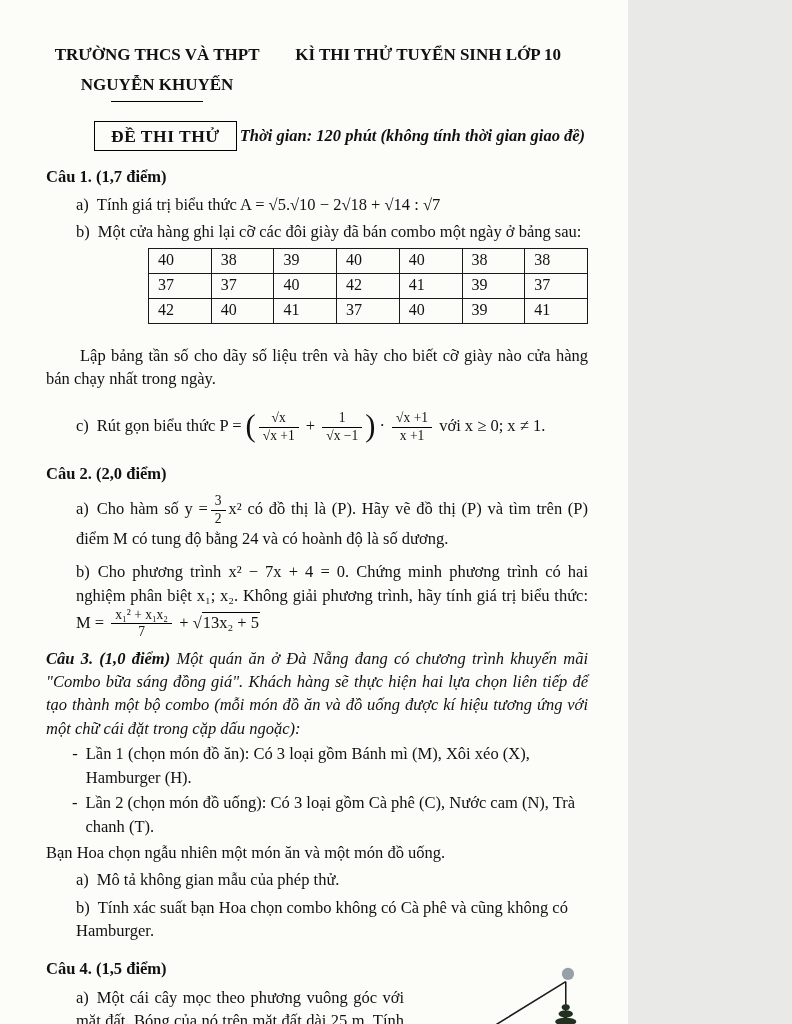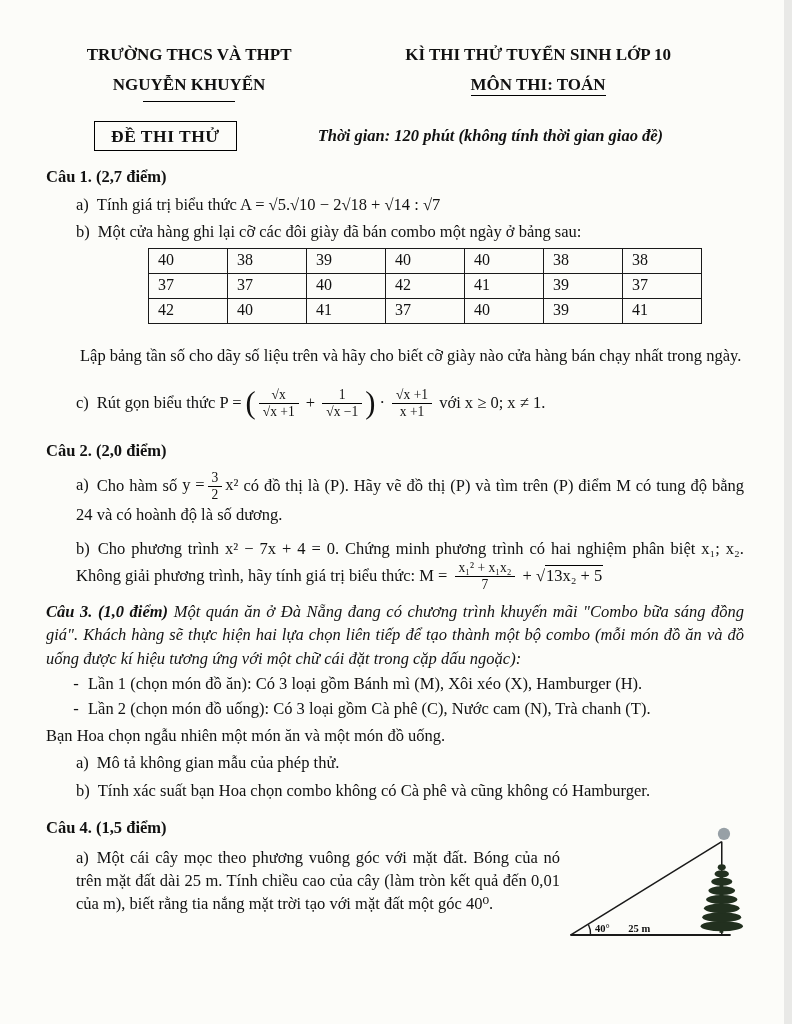--- a/index.html
+++ b/index.html
@@ -1,18 +1,18 @@
 <!DOCTYPE html>
 <html><head>
 <meta charset="utf-8">
 <style>
   html,body{margin:0;padding:0;}
   body{background:#e9e9e7;}
   .page{
-    width:784px;height:1024px;box-sizing:border-box;
+    width:628px;height:1024px;box-sizing:border-box;
     background:#fcfcf9;color:#111;
     padding:40px 40px 0 46px;
     font-family:"Liberation Serif","DejaVu Serif",serif;
     font-size:16.5px;line-height:1.42;
     position:relative;overflow:hidden;
   }
   
   .hdr{display:flex;}
   .hdr-left{width:41%;text-align:center;font-weight:bold;font-size:17px;line-height:1.75;}
   .hdr-right{flex:1;text-align:center;font-weight:bold;font-size:17px;line-height:1.75;}
@@ -55,30 +55,29 @@
 <div class="page">
 
   <div class="hdr">
     <div class="hdr-left">
       <div>TRƯỜNG THCS VÀ THPT</div>
       <div>NGUYỄN KHUYẾN</div>
       <div class="hdr-rule"></div>
     </div>
     <div class="hdr-right">
       <div>KÌ THI THỬ TUYỂN SINH LỚP 10</div>
-      <div><span class="u">MÔN THI: TOÁN</span></div>
     </div>
   </div>
 
   <div class="badge-row">
     <span class="badge">ĐỀ THI THỬ</span>
     <span class="time-note">Thời gian: 120 phút (không tính thời gian giao đề)</span>
   </div>
 
-  <div class="sec-title">Câu 1. (2,7 điểm)</div>
+  <div class="sec-title">Câu 1. (1,7 điểm)</div>
 
   <div class="item">
     <span class="lbl">a)</span><span>Tính giá trị biểu thức</span>
     <span class="math">A = √5.√10 − 2√18 + √14 : √7</span>
   </div>
 
   <div class="item">
     <span class="lbl">b)</span><span>Một cửa hàng ghi lại cỡ các đôi giày đã bán combo một ngày ở bảng sau:</span>
   </div>
 

